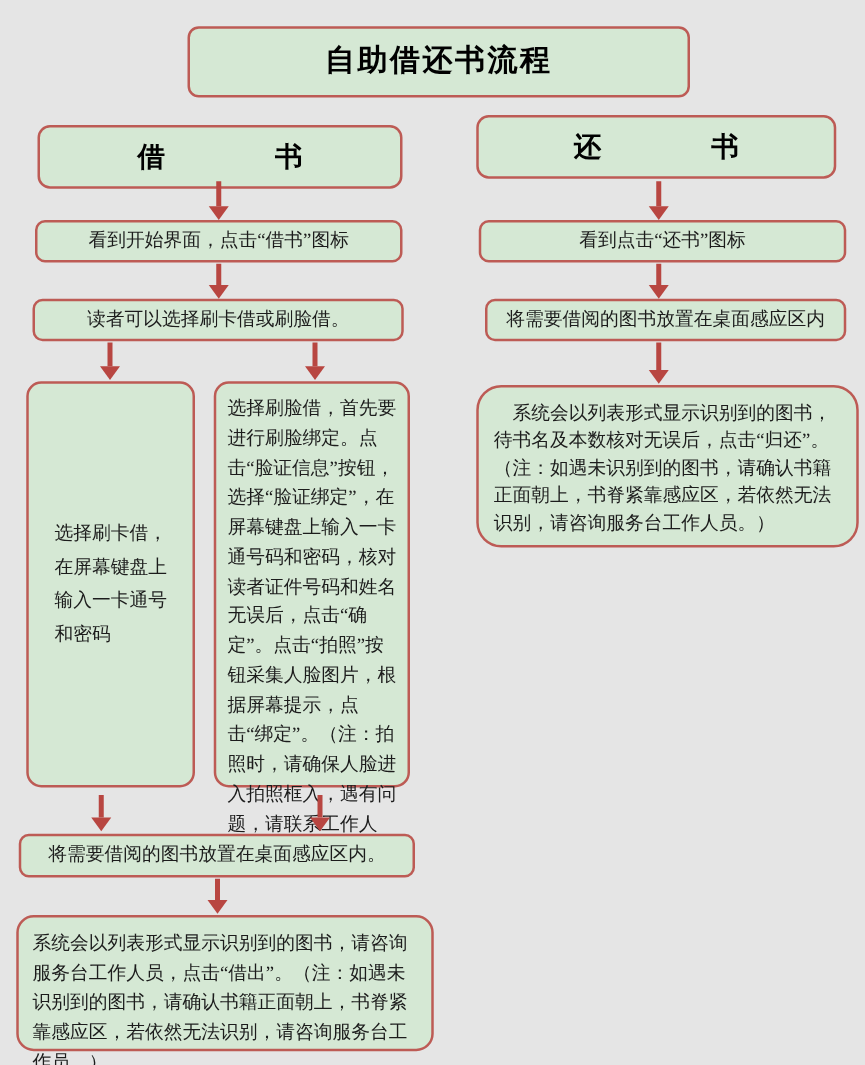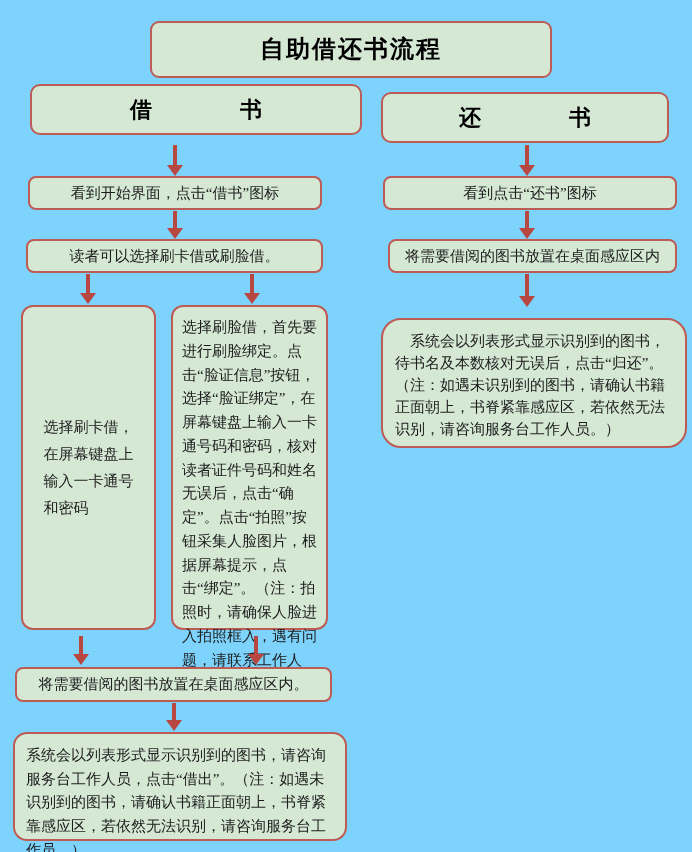--- a/index.html
+++ b/index.html
@@ -5,21 +5,21 @@
   :root{
     --fill:#d5e8d4;
     --border:#bd5b55;
     --arrow:#b84641;
     --ink:#1c1c1c;
   }
   html,body{margin:0;padding:0;background:#ffffff;}
   .canvas{
     position:relative;
     width:692px;height:852px;
-    background:#7dd3fc;
+    background:#e5e5e5;
     font-family:"Liberation Serif","DejaVu Serif",serif;
     color:var(--ink);
     overflow:hidden;
   }
   .box{
     position:absolute;
     box-sizing:border-box;
     background:var(--fill);
     border:2px solid var(--border);
     border-radius:8px;
@@ -63,21 +63,20 @@
   .final-left{
     border-radius:14px;
     padding:10px 10px 0 11px;
     line-height:1.58;
   }
   .final-right{
     border-radius:20px;
     padding:10px 12px 0 12px;
     line-height:1.47;
     text-indent:1em;
-    margin-top:10px;
   }
   .arrow{
     position:absolute;
     width:16px;
     display:flex;
     flex-direction:column;
     align-items:center;
   }
   .arrow .line{
     width:4px;
@@ -91,21 +90,21 @@
     border-top:11px solid var(--arrow);
   }
 </style>
 </head>
 <body>
 
 <div class="canvas">
 
   <div class="box title-box" style="left:150px;top:21px;width:402px;height:57px;">自助借还书流程</div>
 
-  <div class="box header-box" style="left:30px;top:84px;width:332px;height:51px;">借　　　　书</div>
+  <div class="box header-box" style="left:30px;top:100px;width:292px;height:51px;">借　　　　书</div>
 
   <div class="arrow" style="left:167px;top:145px;height:31px;">
     <div class="line"></div>
     <div class="head"></div>
   </div>
 
   <div class="box" style="left:28px;top:176px;width:294px;height:34px;font-family:Liberation Serif, serif;">看到开始界面，点击“借书”图标</div>
 
   <div class="arrow" style="left:167px;top:211px;height:28px;">
     <div class="line"></div>

